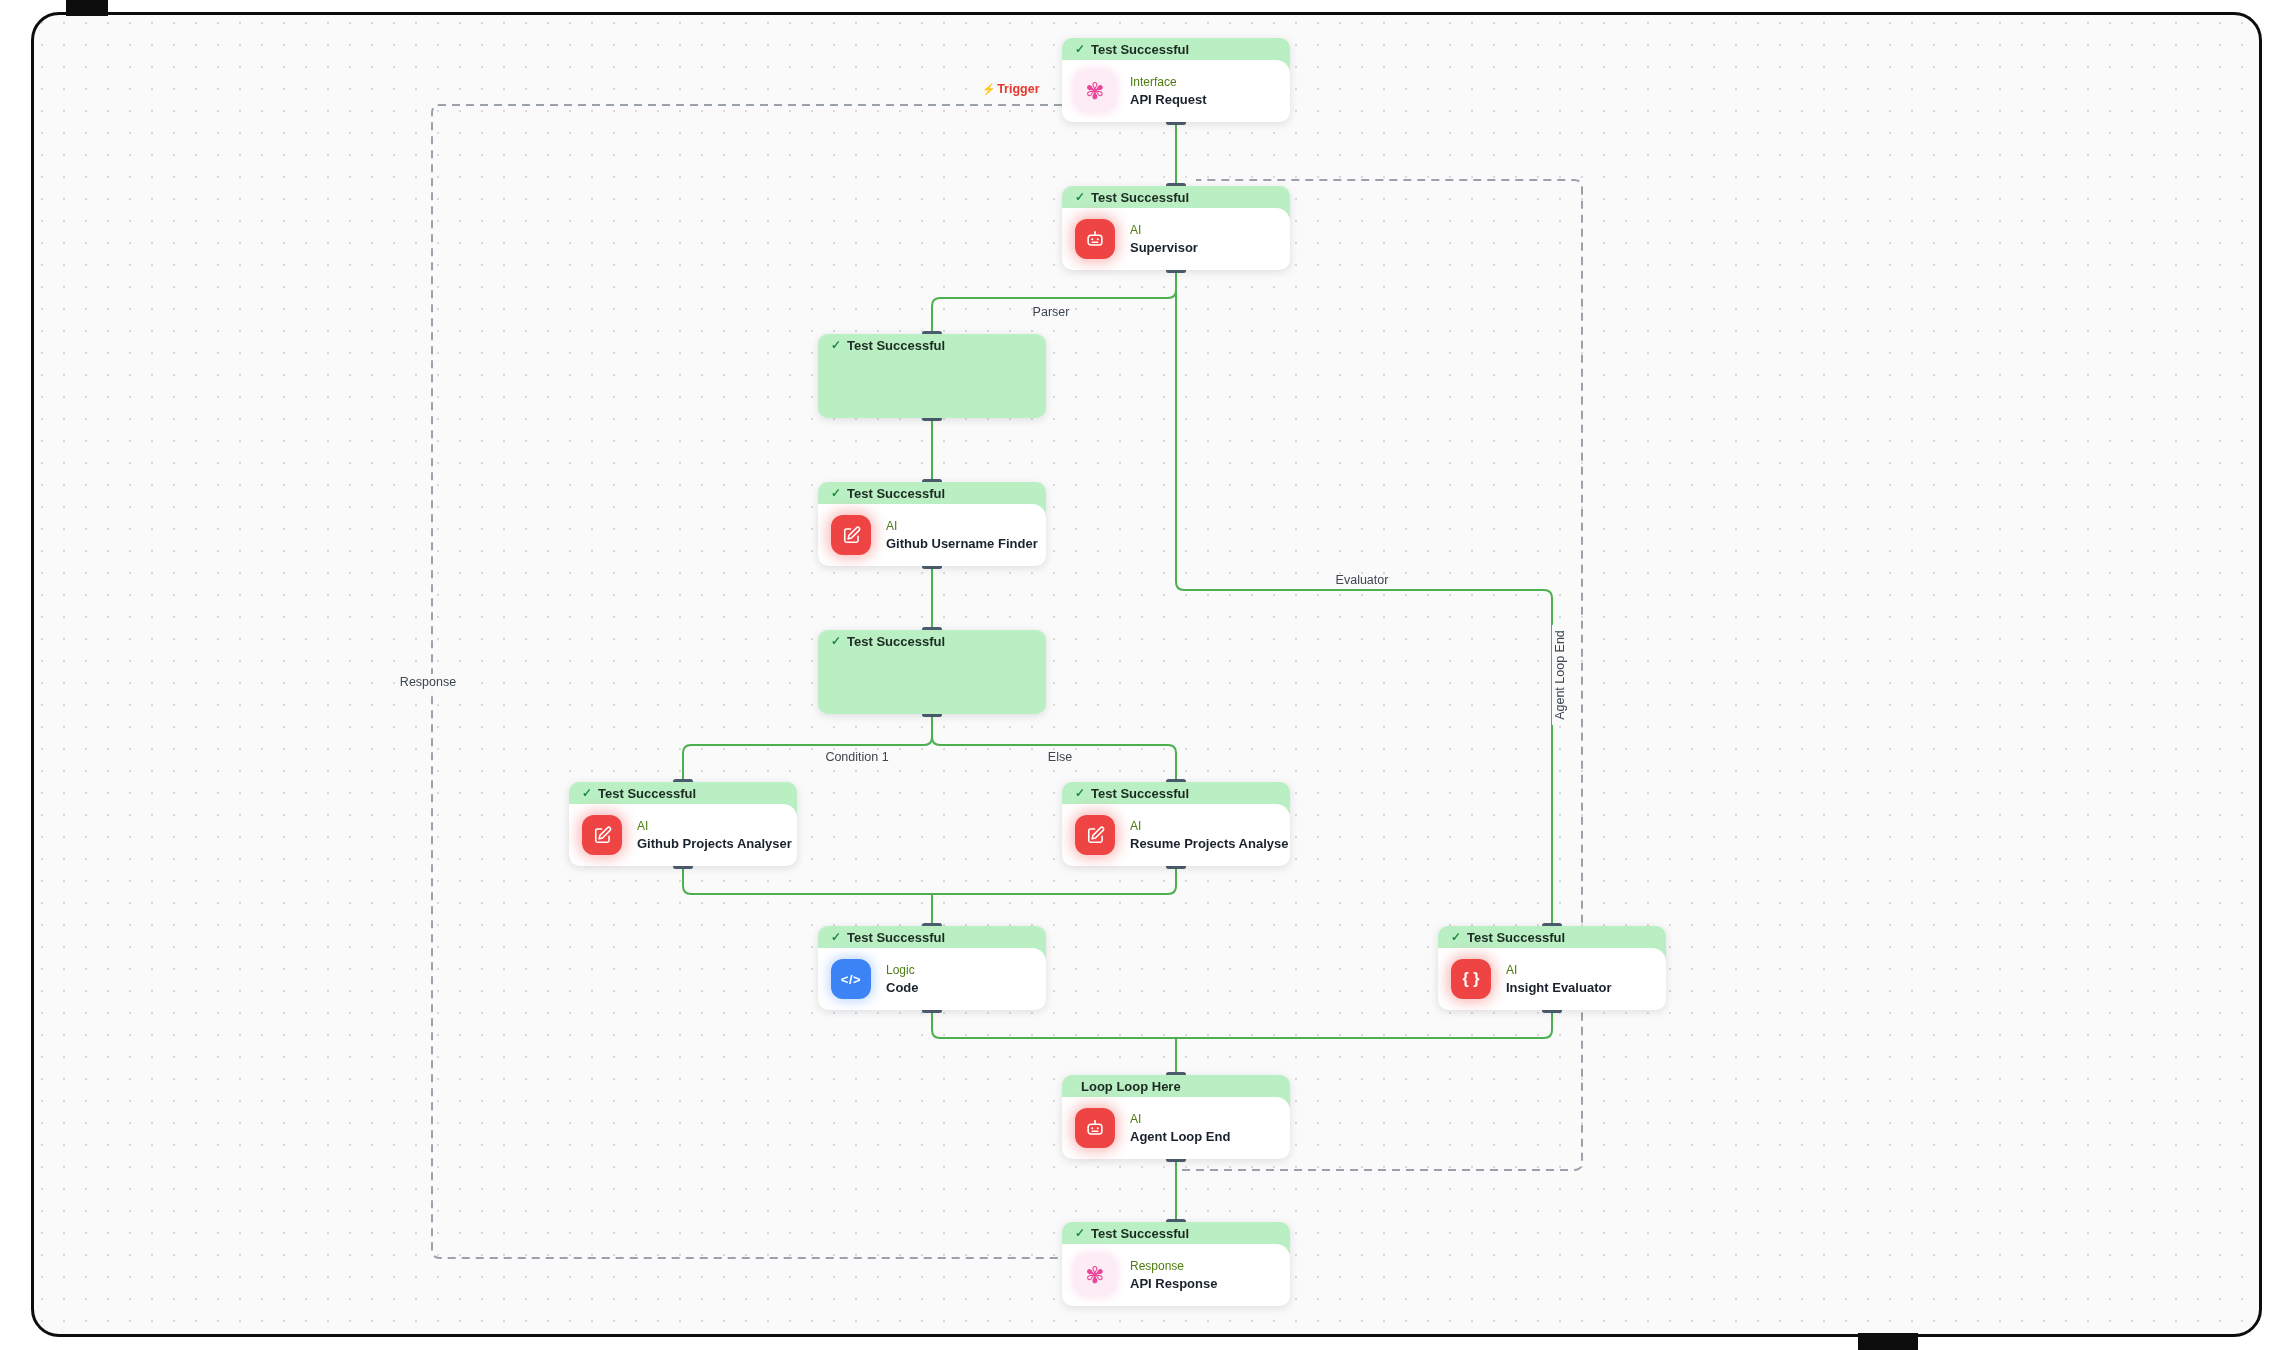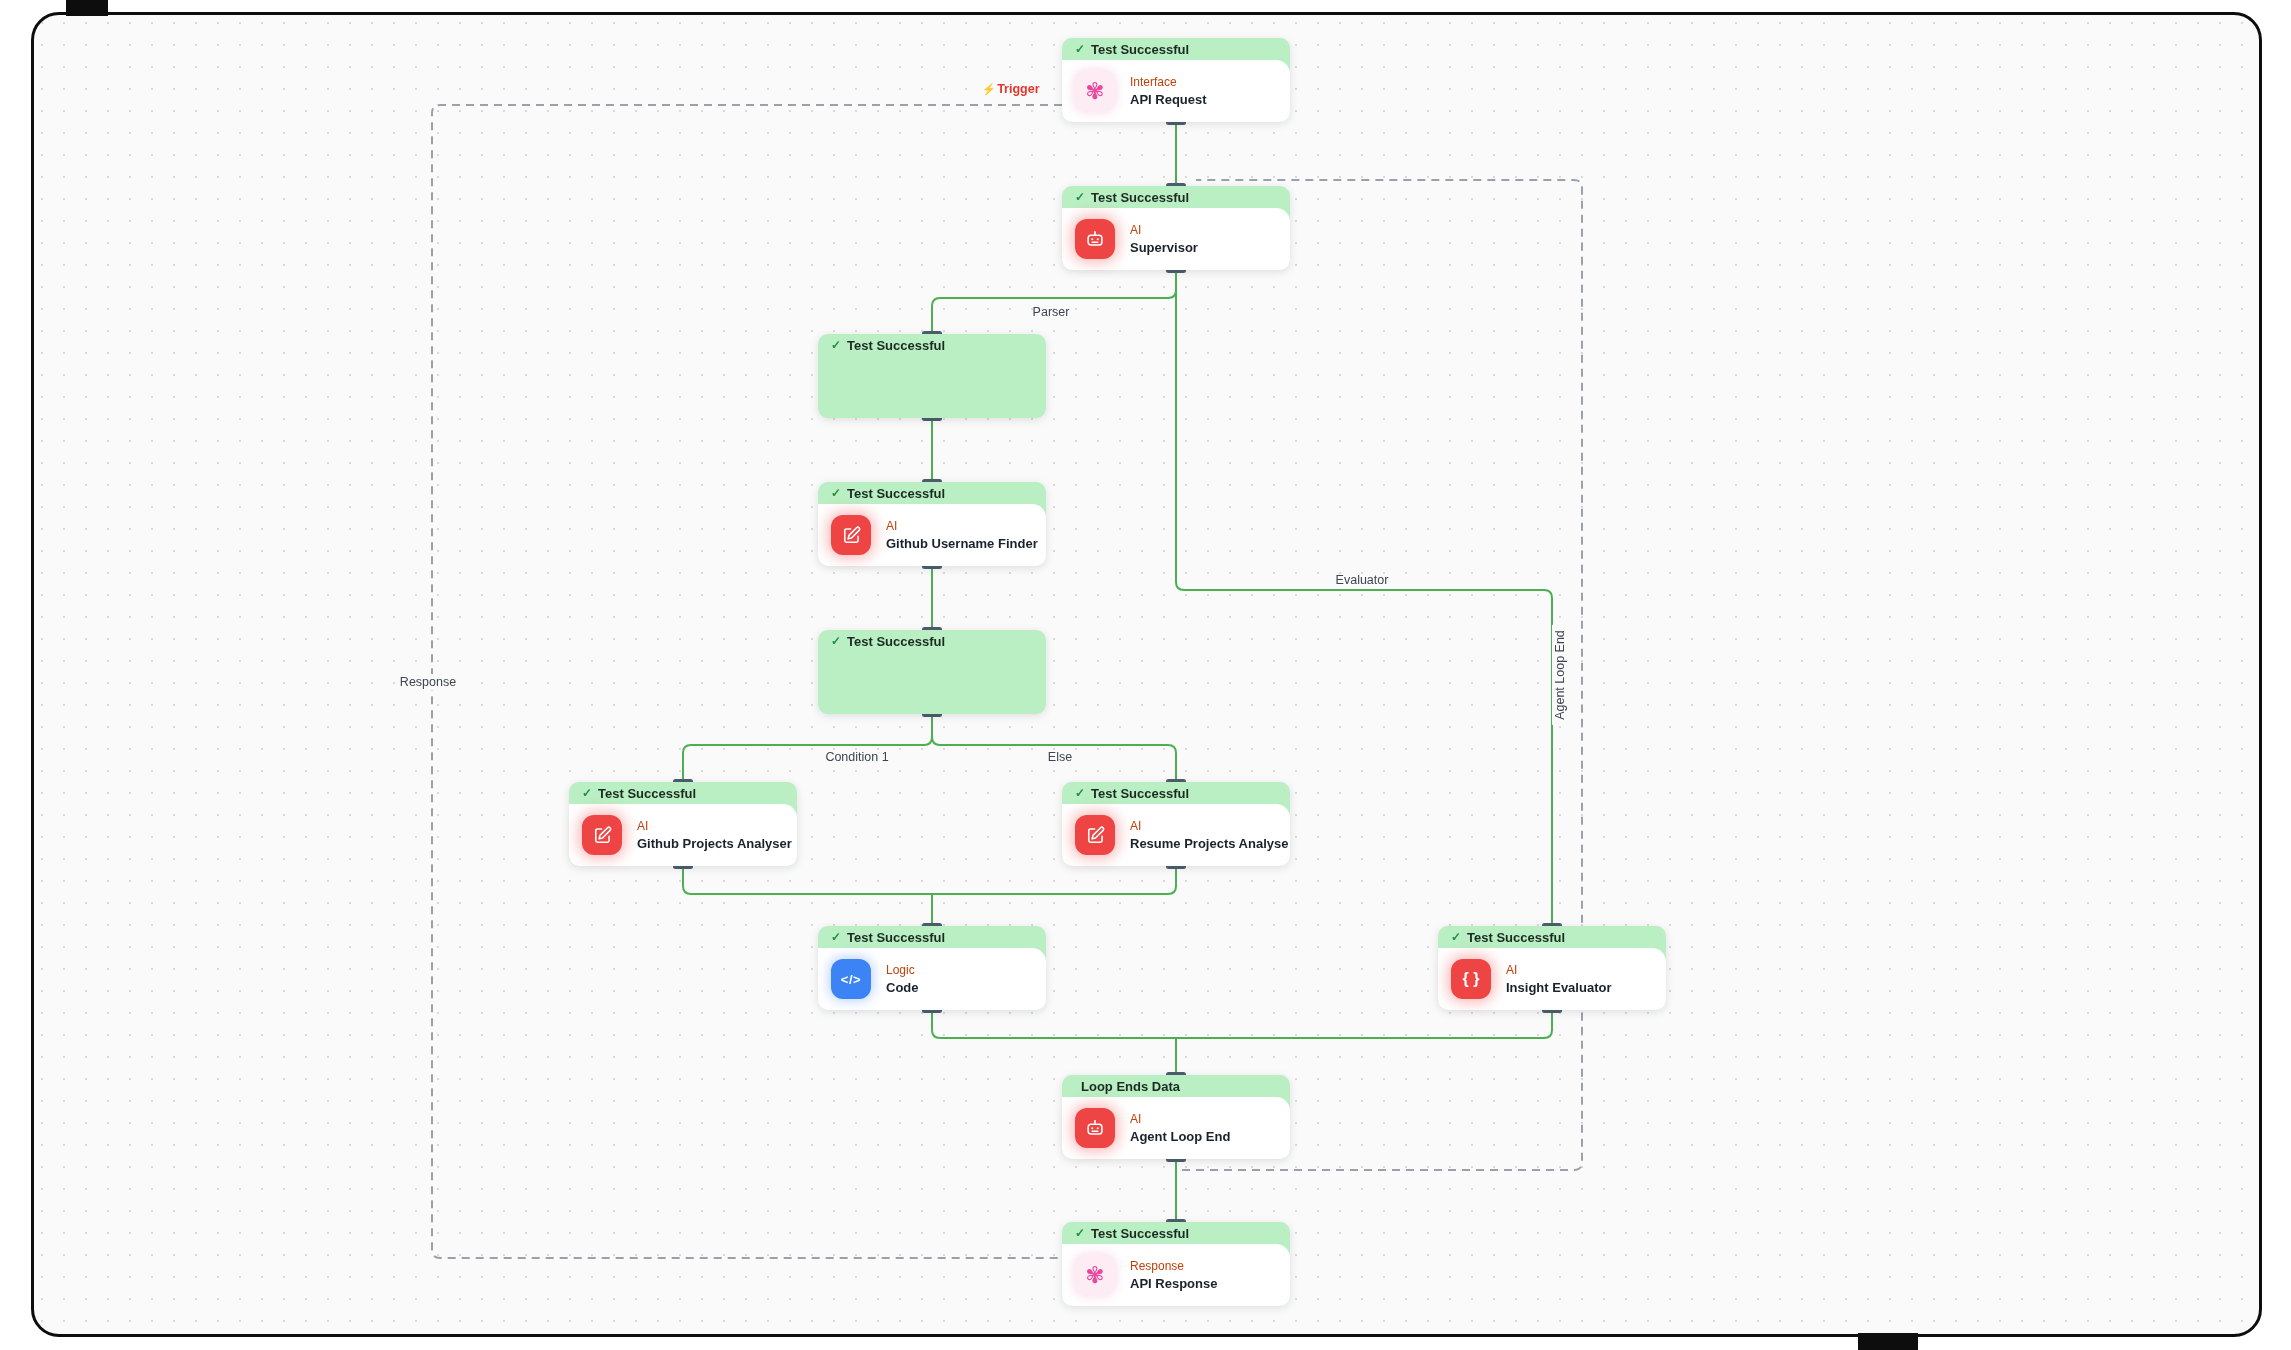--- a/index.html
+++ b/index.html
@@ -52,21 +52,21 @@
     display:flex;align-items:center;justify-content:center;
   }
   .icon-red{background:var(--node-red,#ef4444);box-shadow:0 0 14px 3px rgba(239,68,68,.40);}
   .icon-blue{background:var(--node-blue,#3c83f6);box-shadow:0 0 12px 2px rgba(60,131,246,.35);}
   .icon-green{background:var(--node-green,#27c15c);box-shadow:0 0 12px 2px rgba(39,193,92,.40);}
   .icon-pink{background:#fdecf4;box-shadow:0 0 10px 2px rgba(236,72,153,.18);}
   .icon-pink .glyph{color:var(--node-pink,#e8489b);font-size:23px;line-height:1;}
   .node-icon .tglyph{color:#fff;font-weight:700;font-size:13px;letter-spacing:.5px;}
   .node-icon .bglyph{color:#fff;font-weight:700;font-size:16px;}
   .node-text{margin-left:15px;min-width:0;}
-  .node-category{font-size:12px;color:#c2410c;margin-bottom:3px;}
+  .node-category{font-size:12px;color:#4d7c0f;margin-bottom:3px;}
   .node-title{font-size:13px;font-weight:700;color:#19222d;white-space:nowrap;}
 
   .edge-label{
     position:absolute;transform:translate(-50%,-50%);
     font-size:12.5px;color:#3d454f;white-space:nowrap;pointer-events:none;
   }
   .edge-label.masked{background:var(--canvas-bg,#fafafa);padding:1px 5px;}
   .edge-label.rotated{transform:translate(-50%,-50%) rotate(-90deg);}
   .edge-label.trigger{color:var(--trigger-red,#e4372e);font-weight:700;}
   .edge-label .bolt{font-size:11px;margin-right:1px;color:var(--trigger-red,#e4372e);}
@@ -254,21 +254,21 @@
     <div class="node-text">
         <div class="node-category">AI</div>
         <div class="node-title">Insight Evaluator</div>
       </div>
   </div>
 </div>
 
 <div class="node" style="left:1062px;top:1075px">
   <div class="node-header">
       <span class="check"></span>
-      <span>Loop Ends Data</span>
+      <span>Loop Loop Here</span>
     </div>
   <div class="node-body">
     <div class="node-icon icon-red">
       <svg viewBox="0 0 24 24" width="22" height="22" fill="none" stroke="#fff" stroke-width="1.7" stroke-linecap="round">
           <rect x="4.5" y="8" width="15" height="10.5" rx="3"></rect>
           <line x1="12" y1="5.2" x2="12" y2="8"></line>
           <circle cx="12" cy="4.4" r="1" fill="#fff" stroke="none"></circle>
           <circle cx="9" cy="12.3" r="1.1" fill="#fff" stroke="none"></circle>
           <circle cx="15" cy="12.3" r="1.1" fill="#fff" stroke="none"></circle>
           <path d="M9 15.6h6"></path>

